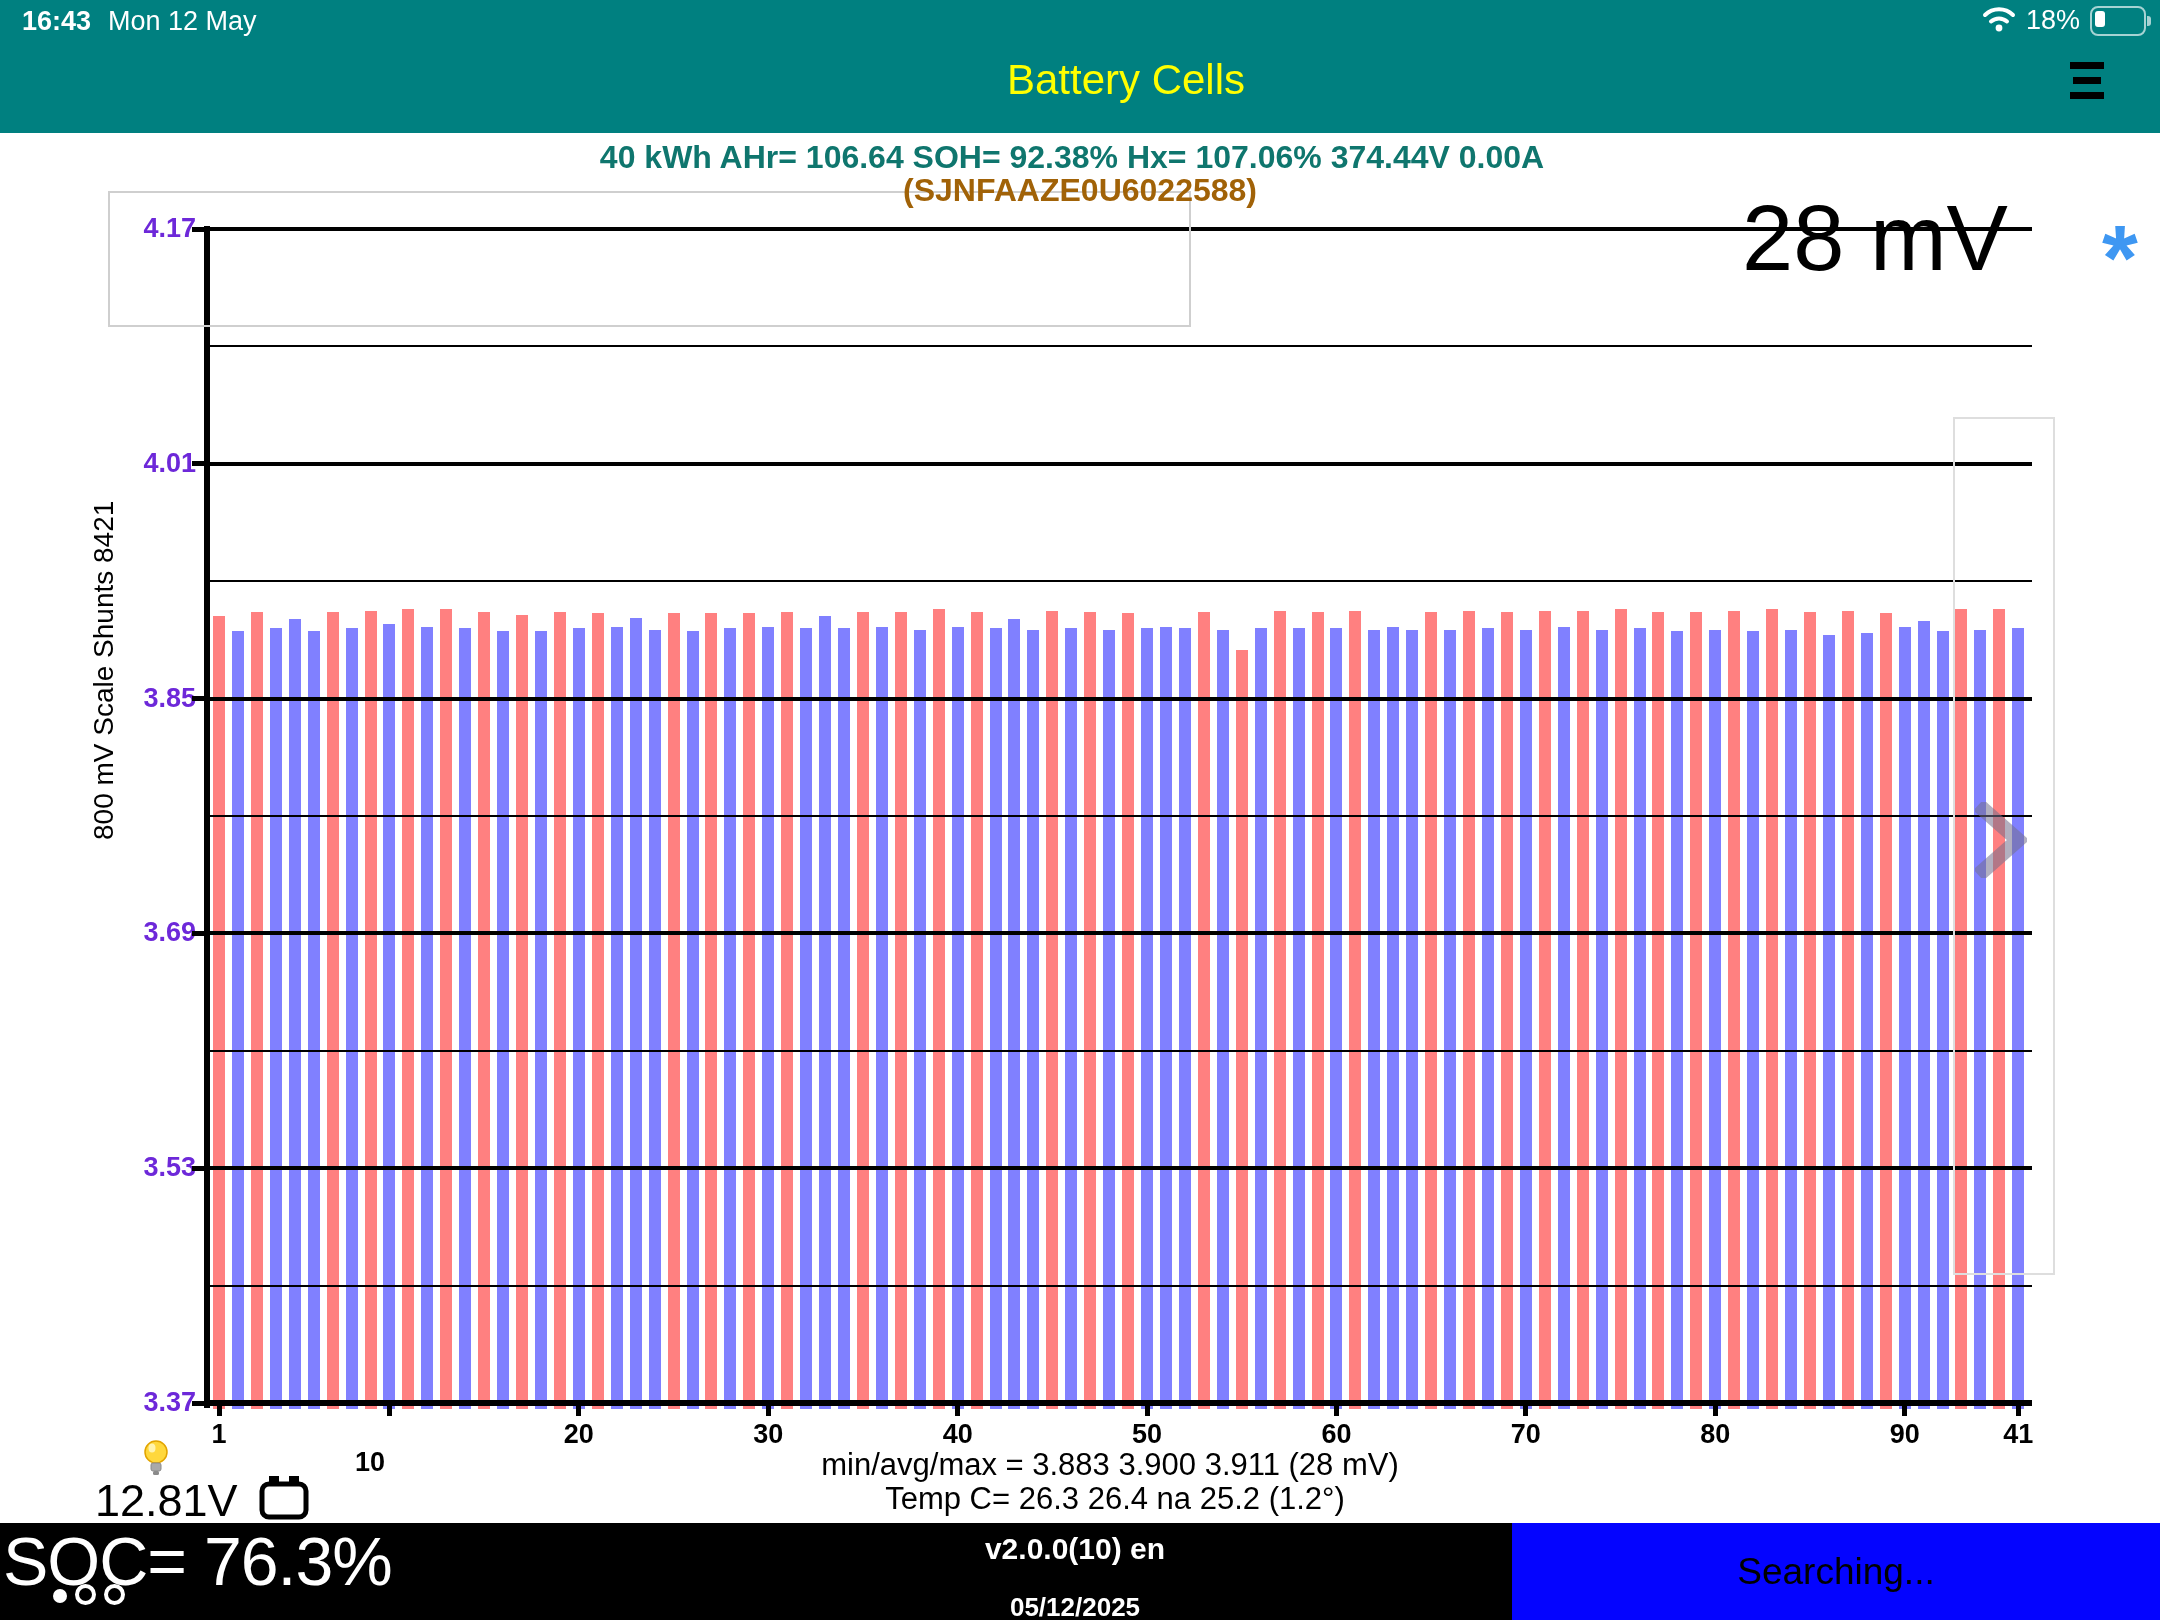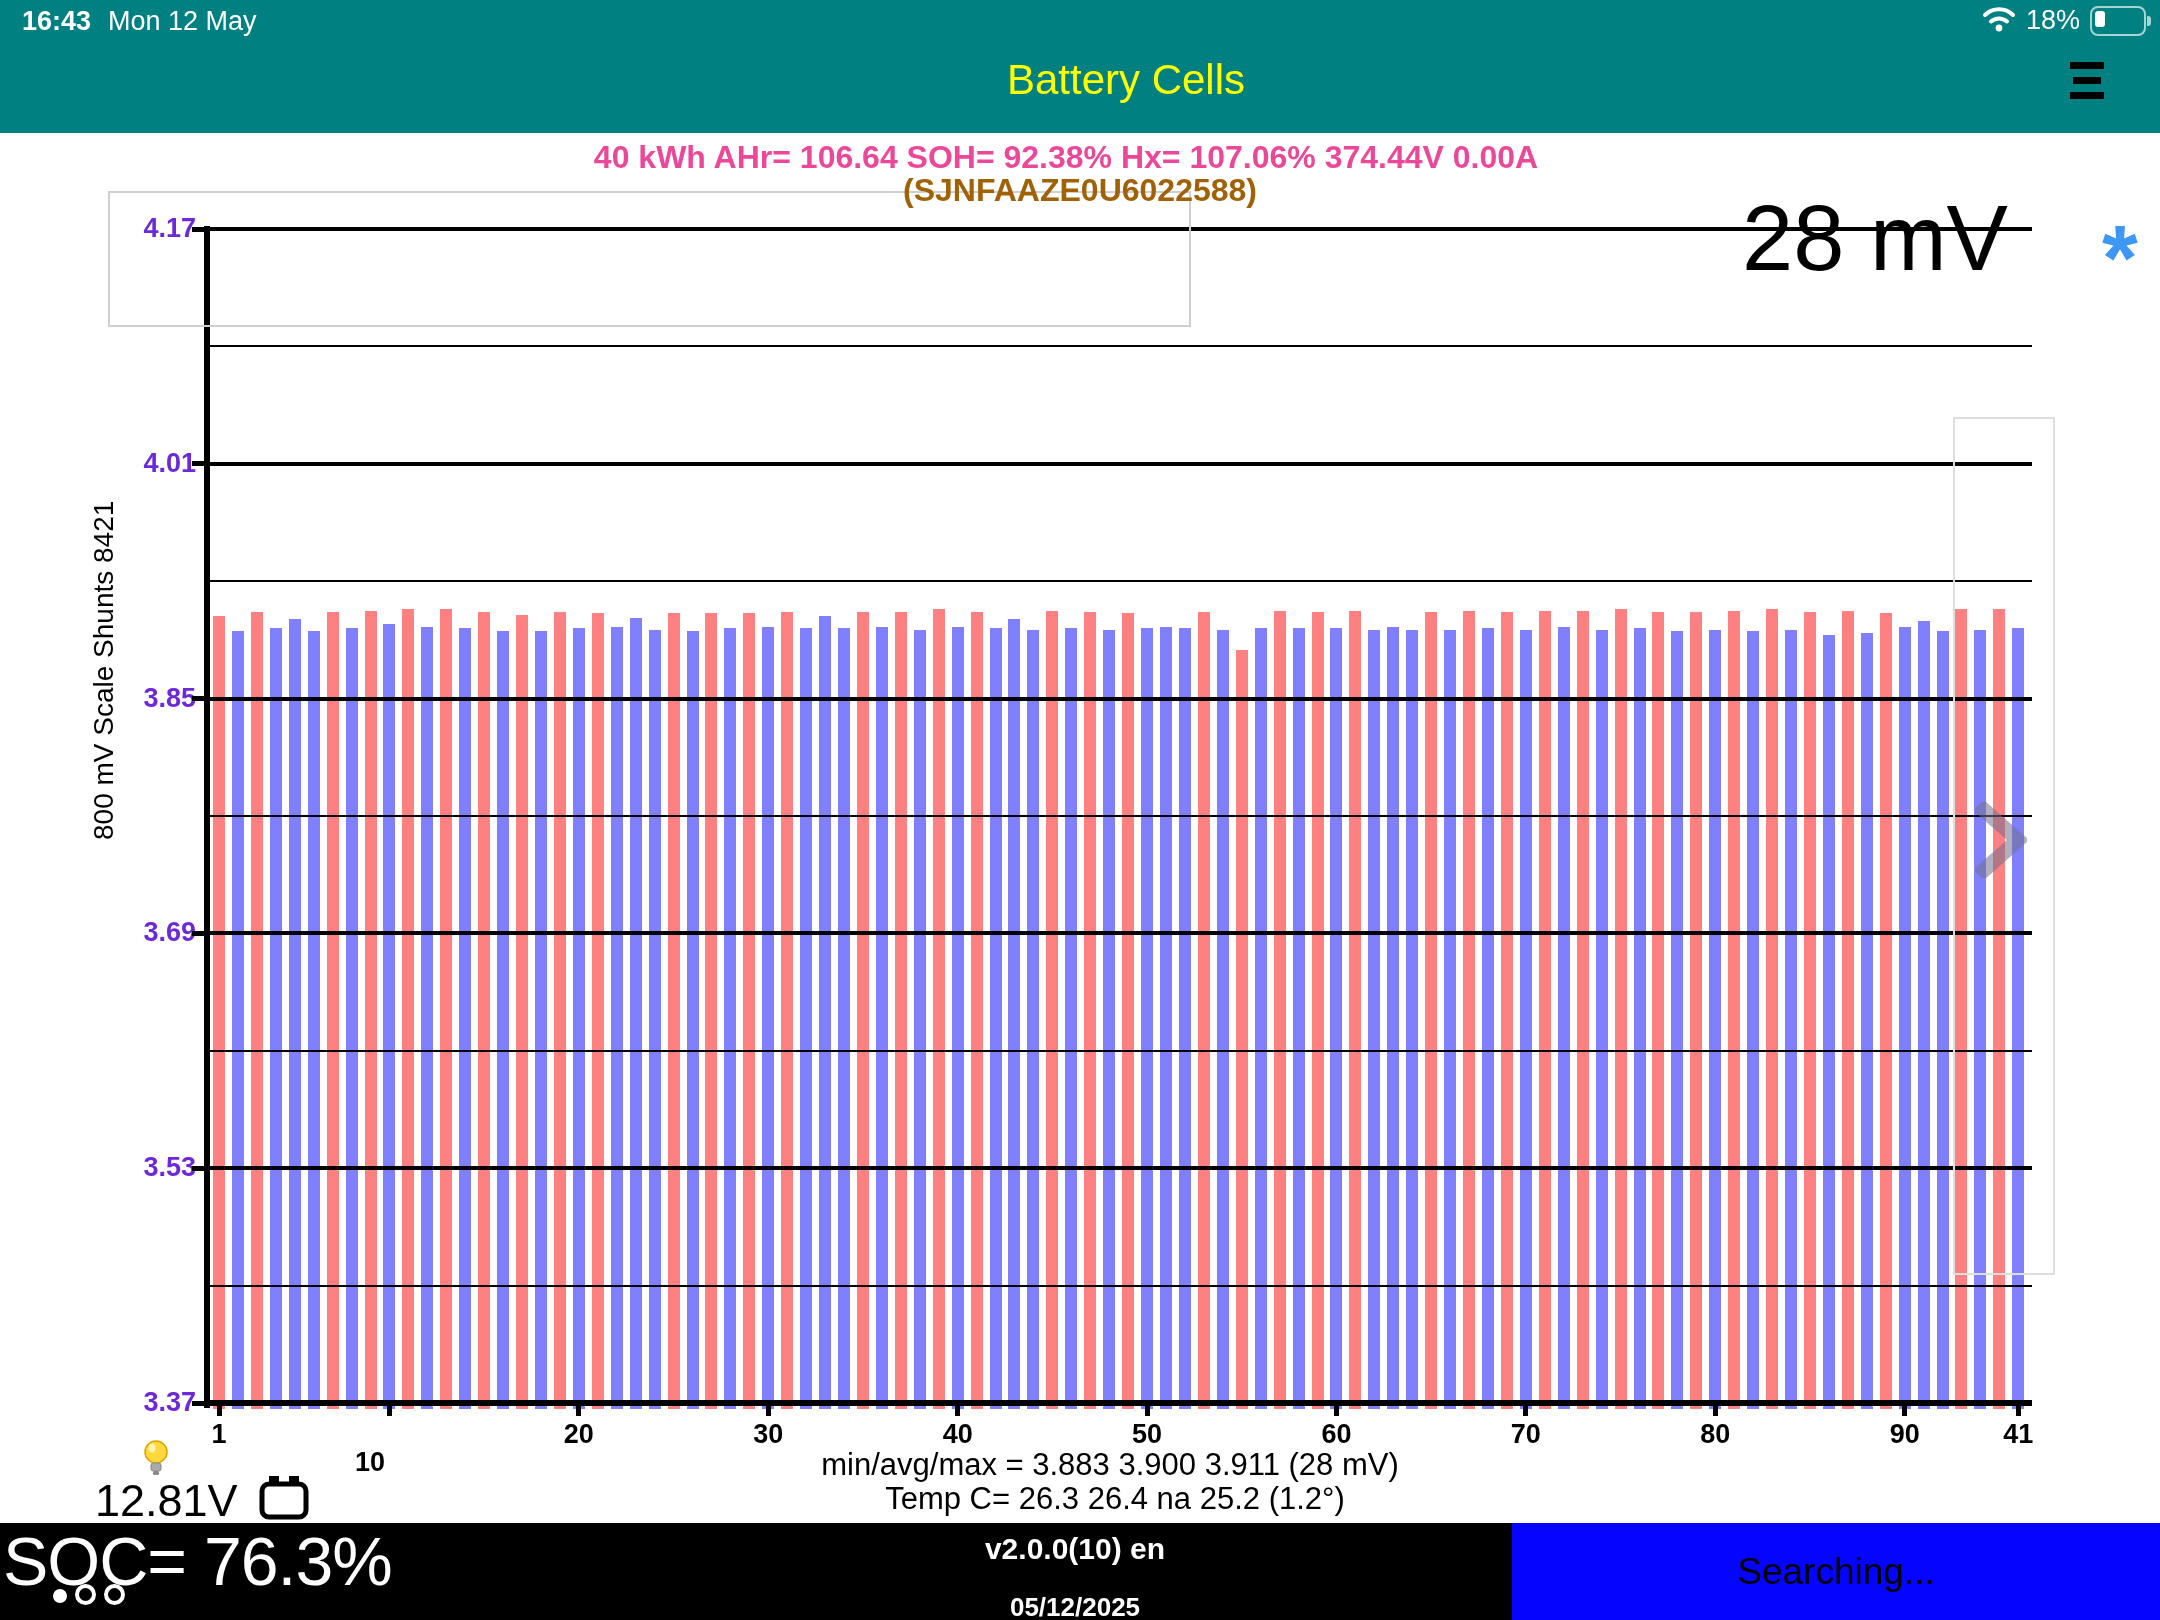--- a/index.html
+++ b/index.html
@@ -17,21 +17,21 @@
   .batt-fill{position:absolute;left:3px;top:3px;width:10px;height:16px;background:#fff;border-radius:3px;}
   .batt-nub{position:absolute;right:-7px;top:8px;width:4px;height:10px;background:rgba(255,255,255,.65);border-radius:0 3px 3px 0;}
   .app-title{left:0;top:56px;width:2160px;text-align:center;color:#ffff00;font-size:42px;margin-left:46px;}
   .menu-btn{right:56px;top:60px;width:34px;height:44px;cursor:pointer;}
   .menu-bar{position:absolute;left:0;height:7px;background:#000;}
   .menu-bar.m1{top:2px;width:34px;}
   .menu-bar.m2{top:17px;left:3px;width:28px;}
   .menu-bar.m3{top:32px;width:34px;}
 
   
-  .info-line1{left:0;top:139px;width:2132px;text-align:center;font-size:32px;font-weight:700;color:#ec4899;}
+  .info-line1{left:6px;top:139px;width:2132px;text-align:center;font-size:32px;font-weight:700;color:#0f766e;}
   .info-vin{left:0;top:172px;width:2160px;text-align:center;font-size:32px;font-weight:700;color:#a16207;z-index:6;}
 
   
   #chart-layer{left:0;top:0;width:2160px;height:1620px;}
   .gridline{position:absolute;background:#000;z-index:2;}
   .bar{position:absolute;z-index:1;}
   .ylabel{position:absolute;width:110px;text-align:right;font-size:27px;font-weight:700;color:#6d28d9;z-index:2;}
   .xlabel{position:absolute;width:80px;text-align:center;font-size:27px;font-weight:700;color:#000;}
   .ytick{position:absolute;background:#000;width:16px;height:5px;z-index:2;}
   .xtick{position:absolute;background:#000;width:5px;height:13px;z-index:2;}

